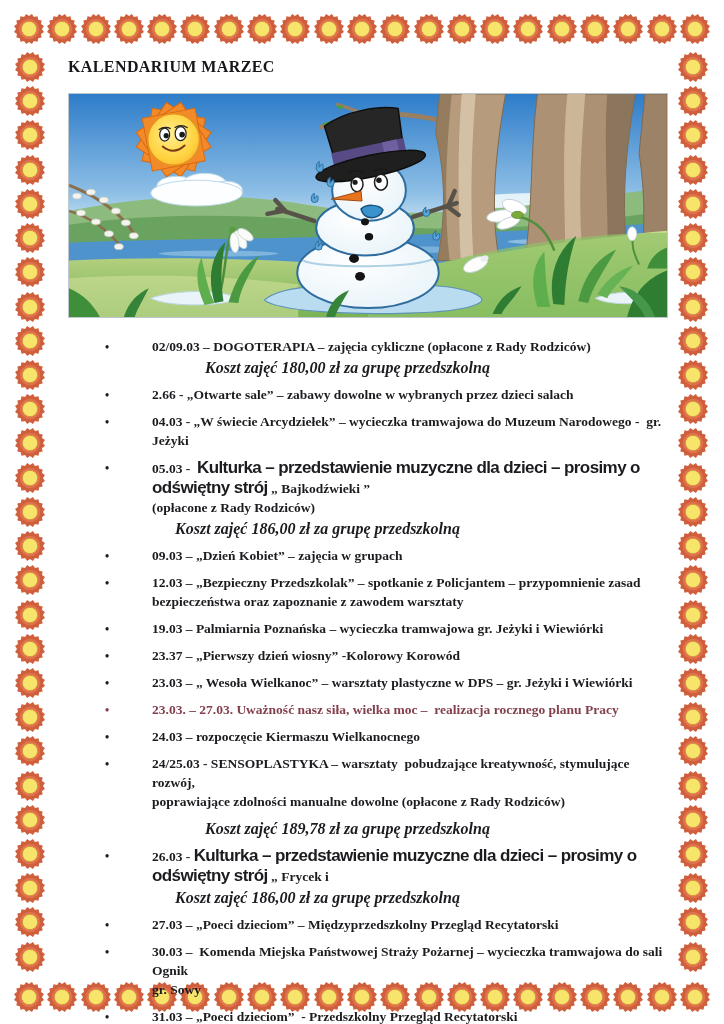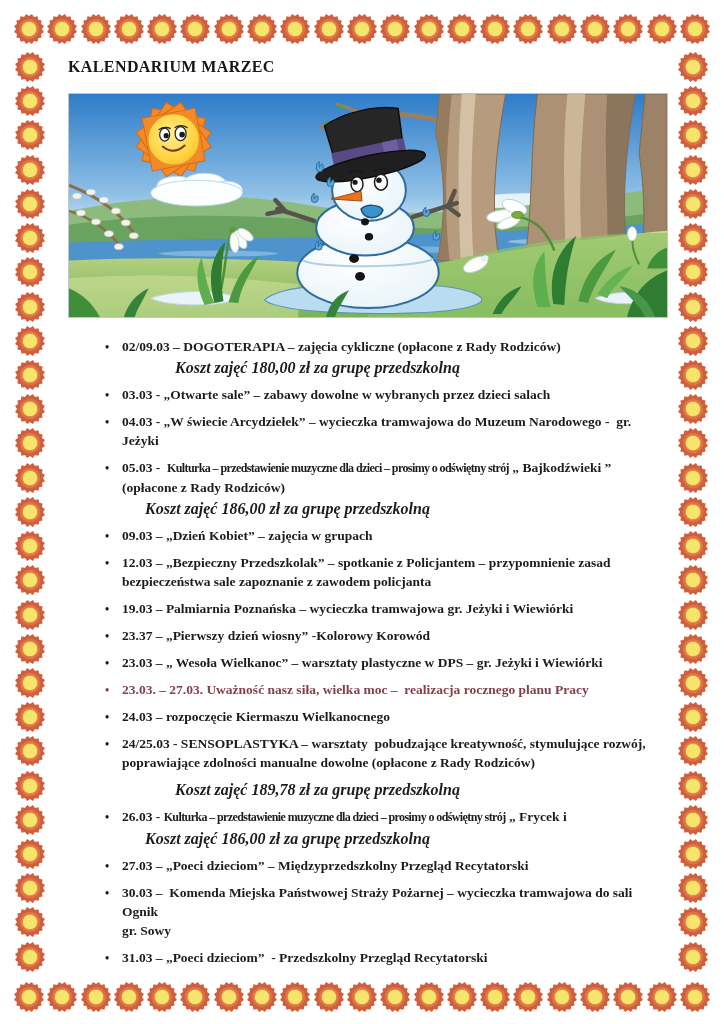--- a/index.html
+++ b/index.html
@@ -14,23 +14,23 @@
   .sun-col{position:absolute;top:52px;bottom:52px;width:30px;display:flex;flex-direction:column;justify-content:space-between;}
   .sun-col.left{left:15px}
   .sun-col.right{right:16px}
   .sun{width:30px;height:30px;display:block;}
   
   .content{position:absolute;left:68px;top:58px;width:600px;}
   .page-title{text-align:left;font-weight:bold;font-size:16px;letter-spacing:.4px;color:#17171b;}
   .illustration{margin-top:17px;width:600px;height:225px;display:block;border:1px solid rgba(110,130,145,.45);box-sizing:border-box;}
   .events{margin-top:19px;font-size:13.5px;line-height:19px;font-weight:bold;}
   .event{position:relative;margin-bottom:8px;padding-left:54px;}
-  .event-text{white-space:pre-wrap;}
+  .event-text{white-space:pre-wrap;margin-left:30px;}
   .bullet{position:absolute;left:37px;top:1px;font-size:12px;}
-  .f-narrow{font-family:Liberation Serif, serif;font-size:12px;letter-spacing:-0.6px;}
+  .f-narrow{font-family:Liberation Sans, sans-serif;font-size:17px;letter-spacing:-0.6px;}
   .cost{font-style:italic;font-size:16px;margin-top:2px;}
 </style>
 </head>
 <body>
 
 <svg width="0" height="0" style="position:absolute" aria-hidden="true">
   <defs>
     <symbol id="sunSym" viewBox="0 0 32 32">
       <g>
         <rect x="4.5" y="4.5" width="23" height="23" transform="rotate(11 16 16)" fill="#cf5f3d"></rect>
@@ -544,37 +544,37 @@
     </g>
   </svg>
 
   <div class="events" id="events-list">
       <div class="event">
         <span class="bullet">•</span>
         <div class="event-text"><span class="f-serif">02/09.03 – DOGOTERAPIA – zajęcia cykliczne (opłacone z Rady Rodziców)</span><div class="cost" style="margin-left: 53px;">Koszt zajęć 180,00 zł za grupę przedszkolną</div></div>
       </div>
       <div class="event">
         <span class="bullet">•</span>
-        <div class="event-text"><span class="f-serif">03.03 - „Otwarte sale” – zabawy dowolne w wybranych przez dzieci salach</span></div>
+        <div class="event-text"><span class="f-serif">2.66 - „Otwarte sale” – zabawy dowolne w wybranych przez dzieci salach</span></div>
       </div>
       <div class="event">
         <span class="bullet">•</span>
         <div class="event-text"><span class="f-serif">04.03 - „W świecie Arcydziełek” – wycieczka tramwajowa do Muzeum Narodowego -  gr. Jeżyki</span></div>
       </div>
       <div class="event">
         <span class="bullet">•</span>
         <div class="event-text"><span class="f-serif">05.03 -  </span><span class="f-narrow">Kulturka – przedstawienie muzyczne dla dzieci – prosimy o odświętny strój</span><span class="f-serif"> „ Bajkodźwieki ”</span><br><span class="f-serif">(opłacone z Rady Rodziców)</span><div class="cost" style="margin-left: 23px;">Koszt zajęć 186,00 zł za grupę przedszkolną</div></div>
       </div>
       <div class="event">
         <span class="bullet">•</span>
         <div class="event-text"><span class="f-serif">09.03 – „Dzień Kobiet” – zajęcia w grupach</span></div>
       </div>
       <div class="event">
         <span class="bullet">•</span>
-        <div class="event-text"><span class="f-serif">12.03 – „Bezpieczny Przedszkolak” – spotkanie z Policjantem – przypomnienie zasad</span><br><span class="f-serif">bezpieczeństwa sale zapoznanie z zawodem policjanta</span></div>
+        <div class="event-text"><span class="f-serif">12.03 – „Bezpieczny Przedszkolak” – spotkanie z Policjantem – przypomnienie zasad</span><br><span class="f-serif">bezpieczeństwa oraz zapoznanie z zawodem warsztaty</span></div>
       </div>
       <div class="event">
         <span class="bullet">•</span>
         <div class="event-text"><span class="f-serif">19.03 – Palmiarnia Poznańska – wycieczka tramwajowa gr. Jeżyki i Wiewiórki</span></div>
       </div>
       <div class="event">
         <span class="bullet">•</span>
         <div class="event-text"><span class="f-serif">23.37 – „Pierwszy dzień wiosny” -Kolorowy Korowód</span></div>
       </div>
       <div class="event">

